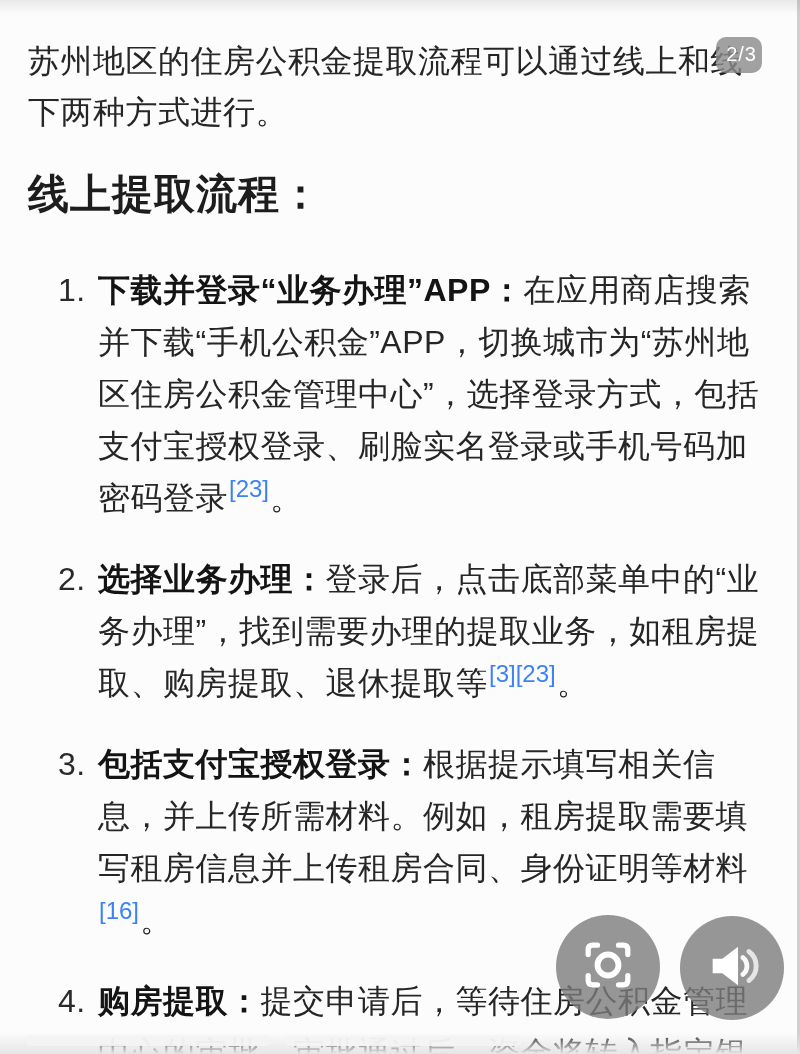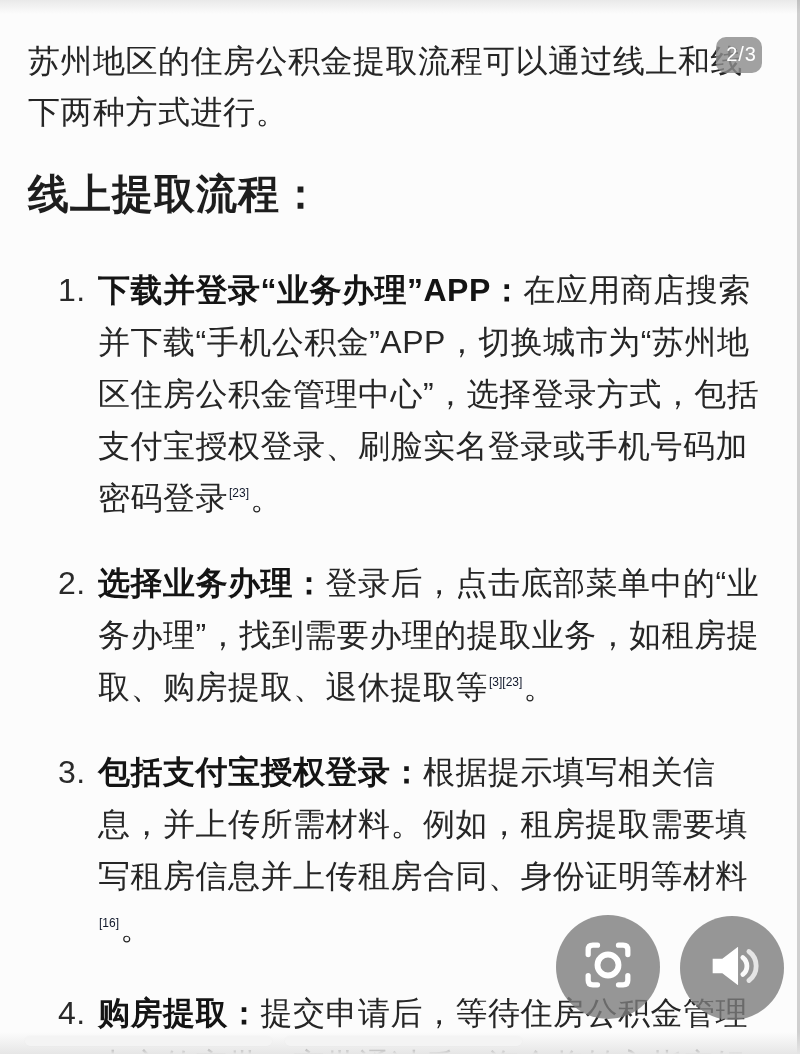--- a/index.html
+++ b/index.html
@@ -61,22 +61,22 @@
     line-height: 52px;
     letter-spacing: 0.5px;
   }
   .num {
     flex: 0 0 40px;
     color: #2a2a2a;
   }
   .step-text { flex: 1 1 auto; width: 672px; color:#262626; }
   .step-text b { font-weight: 700; color:#141414; }
   .cite {
-    font-size: 12px;
-    color: #0f172a;
+    font-size: 24px;
+    color: #3b82f6;
     position: relative;
     top: -12px;
     margin: 0 1px;
     letter-spacing: 0;
   }
   .fab {
     position: absolute;
     width: 104px; height: 104px;
     border-radius: 50%;
     background: rgba(124,124,124,0.80);

